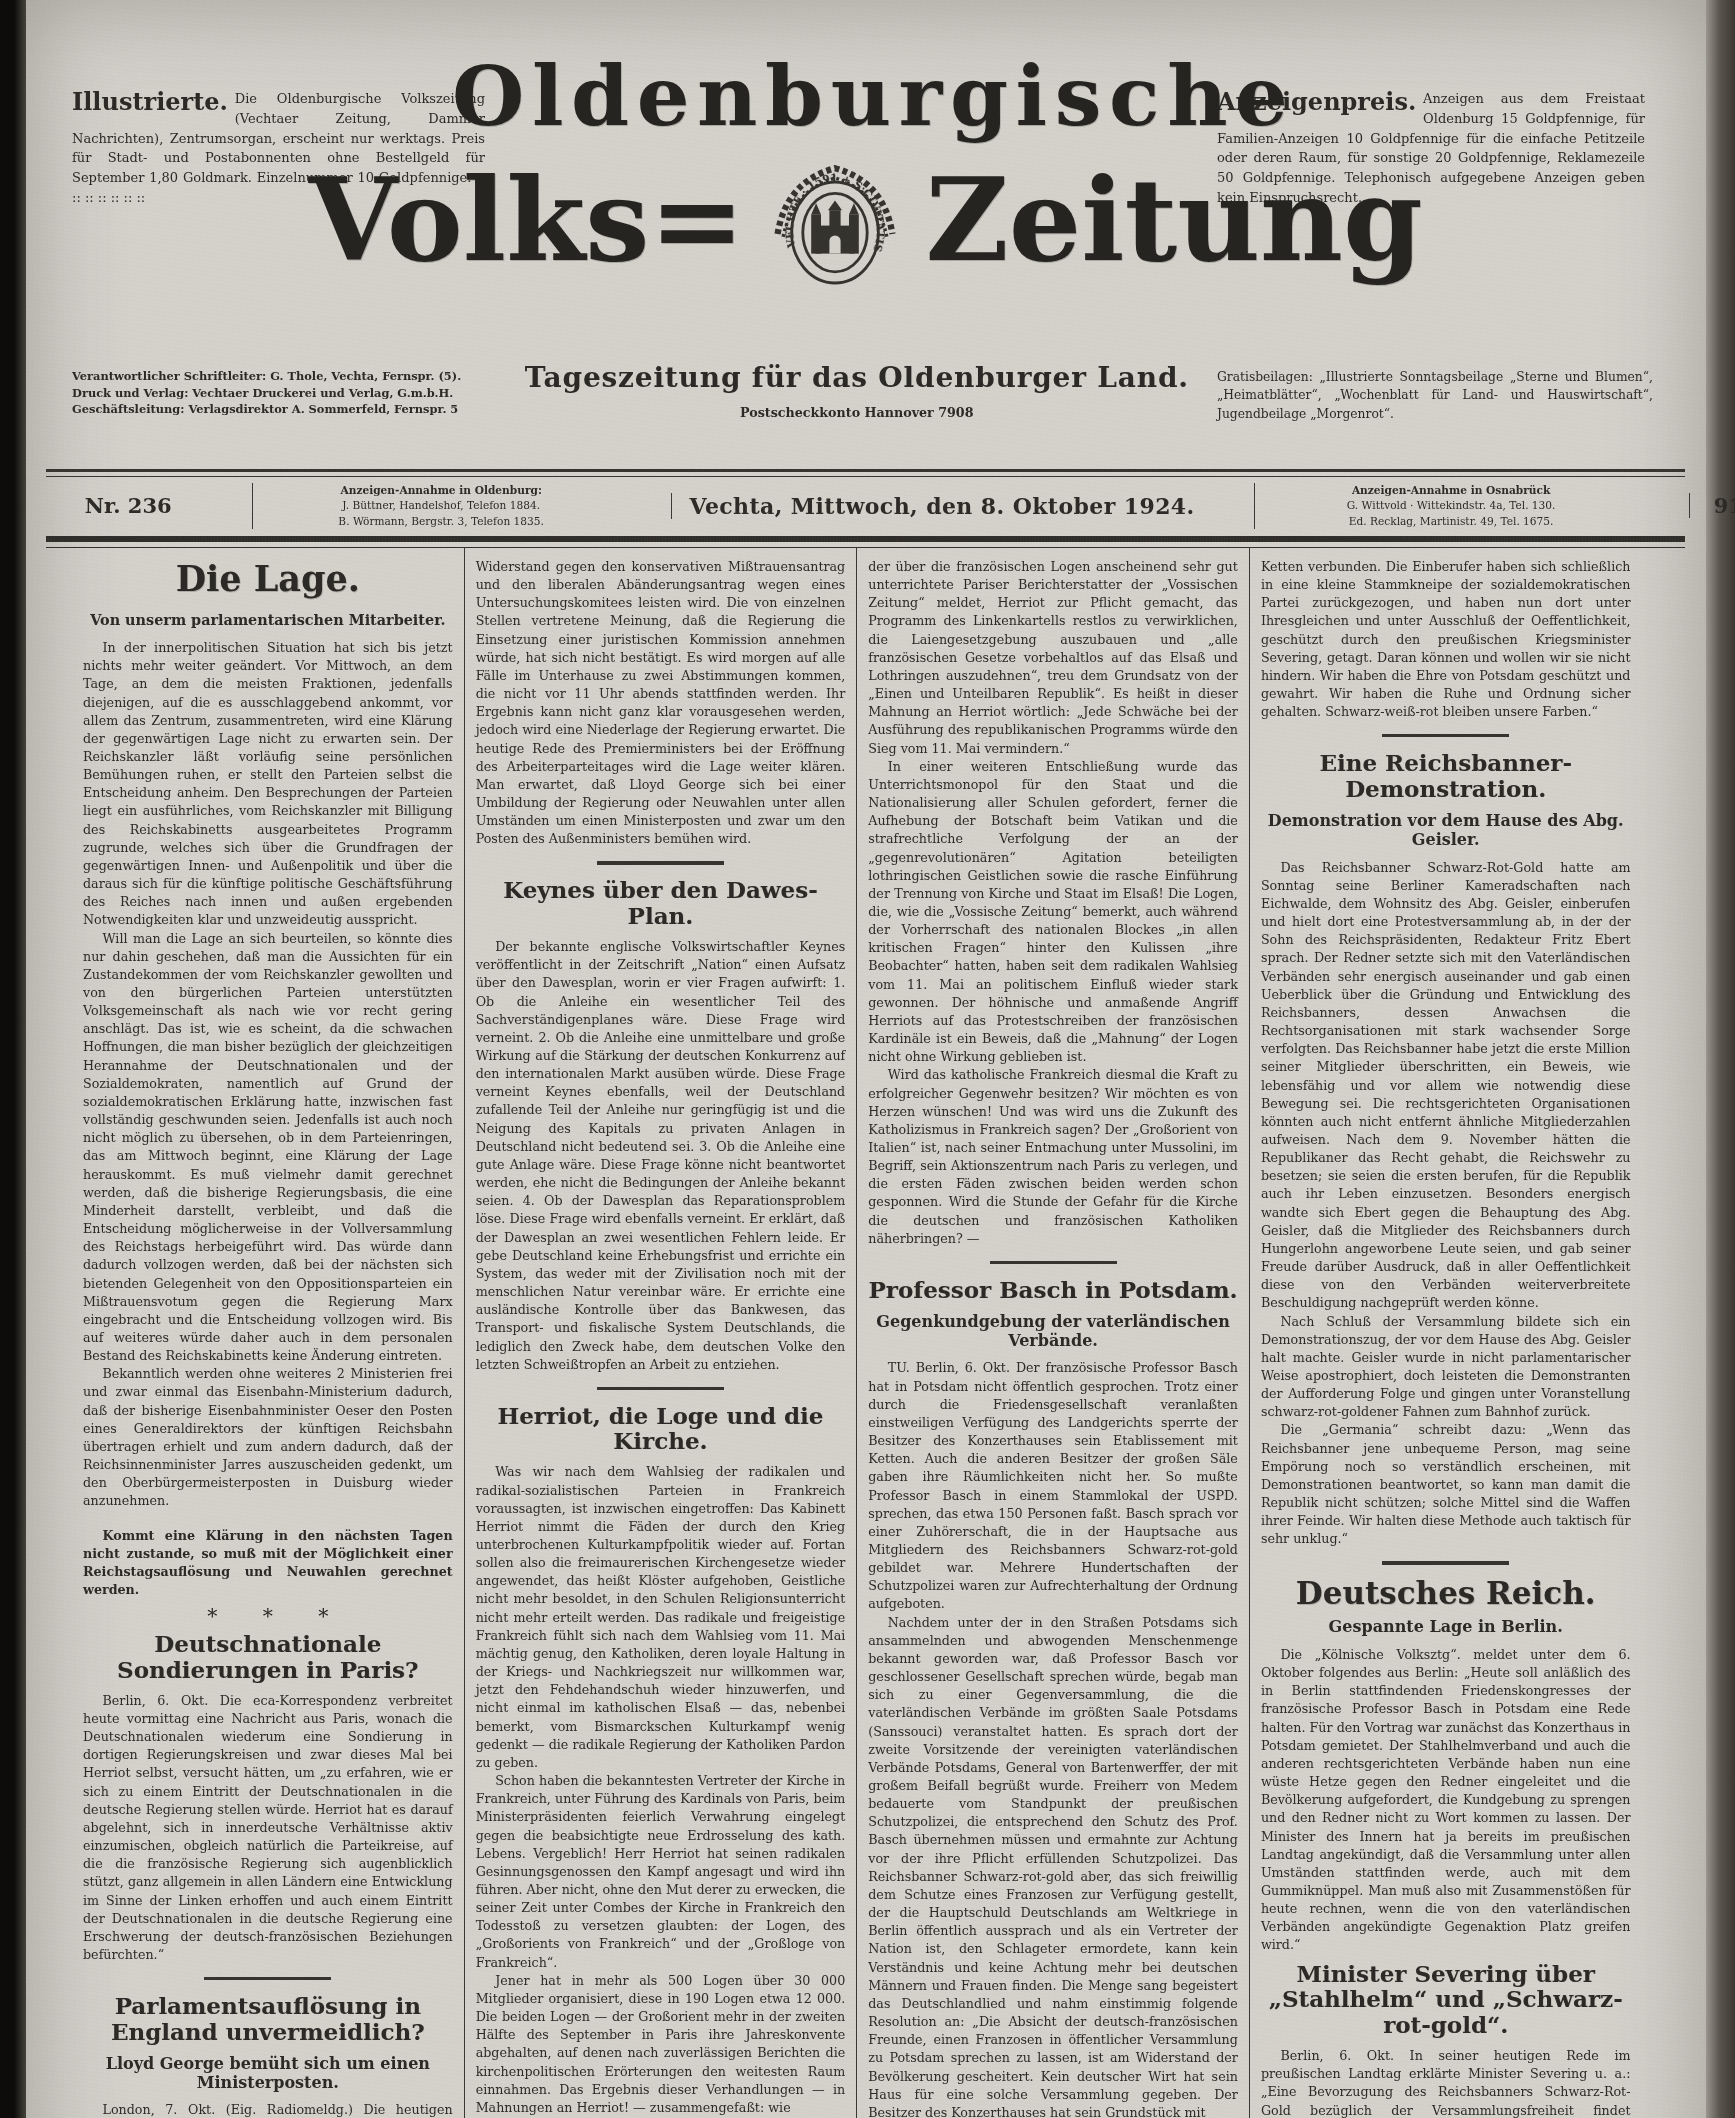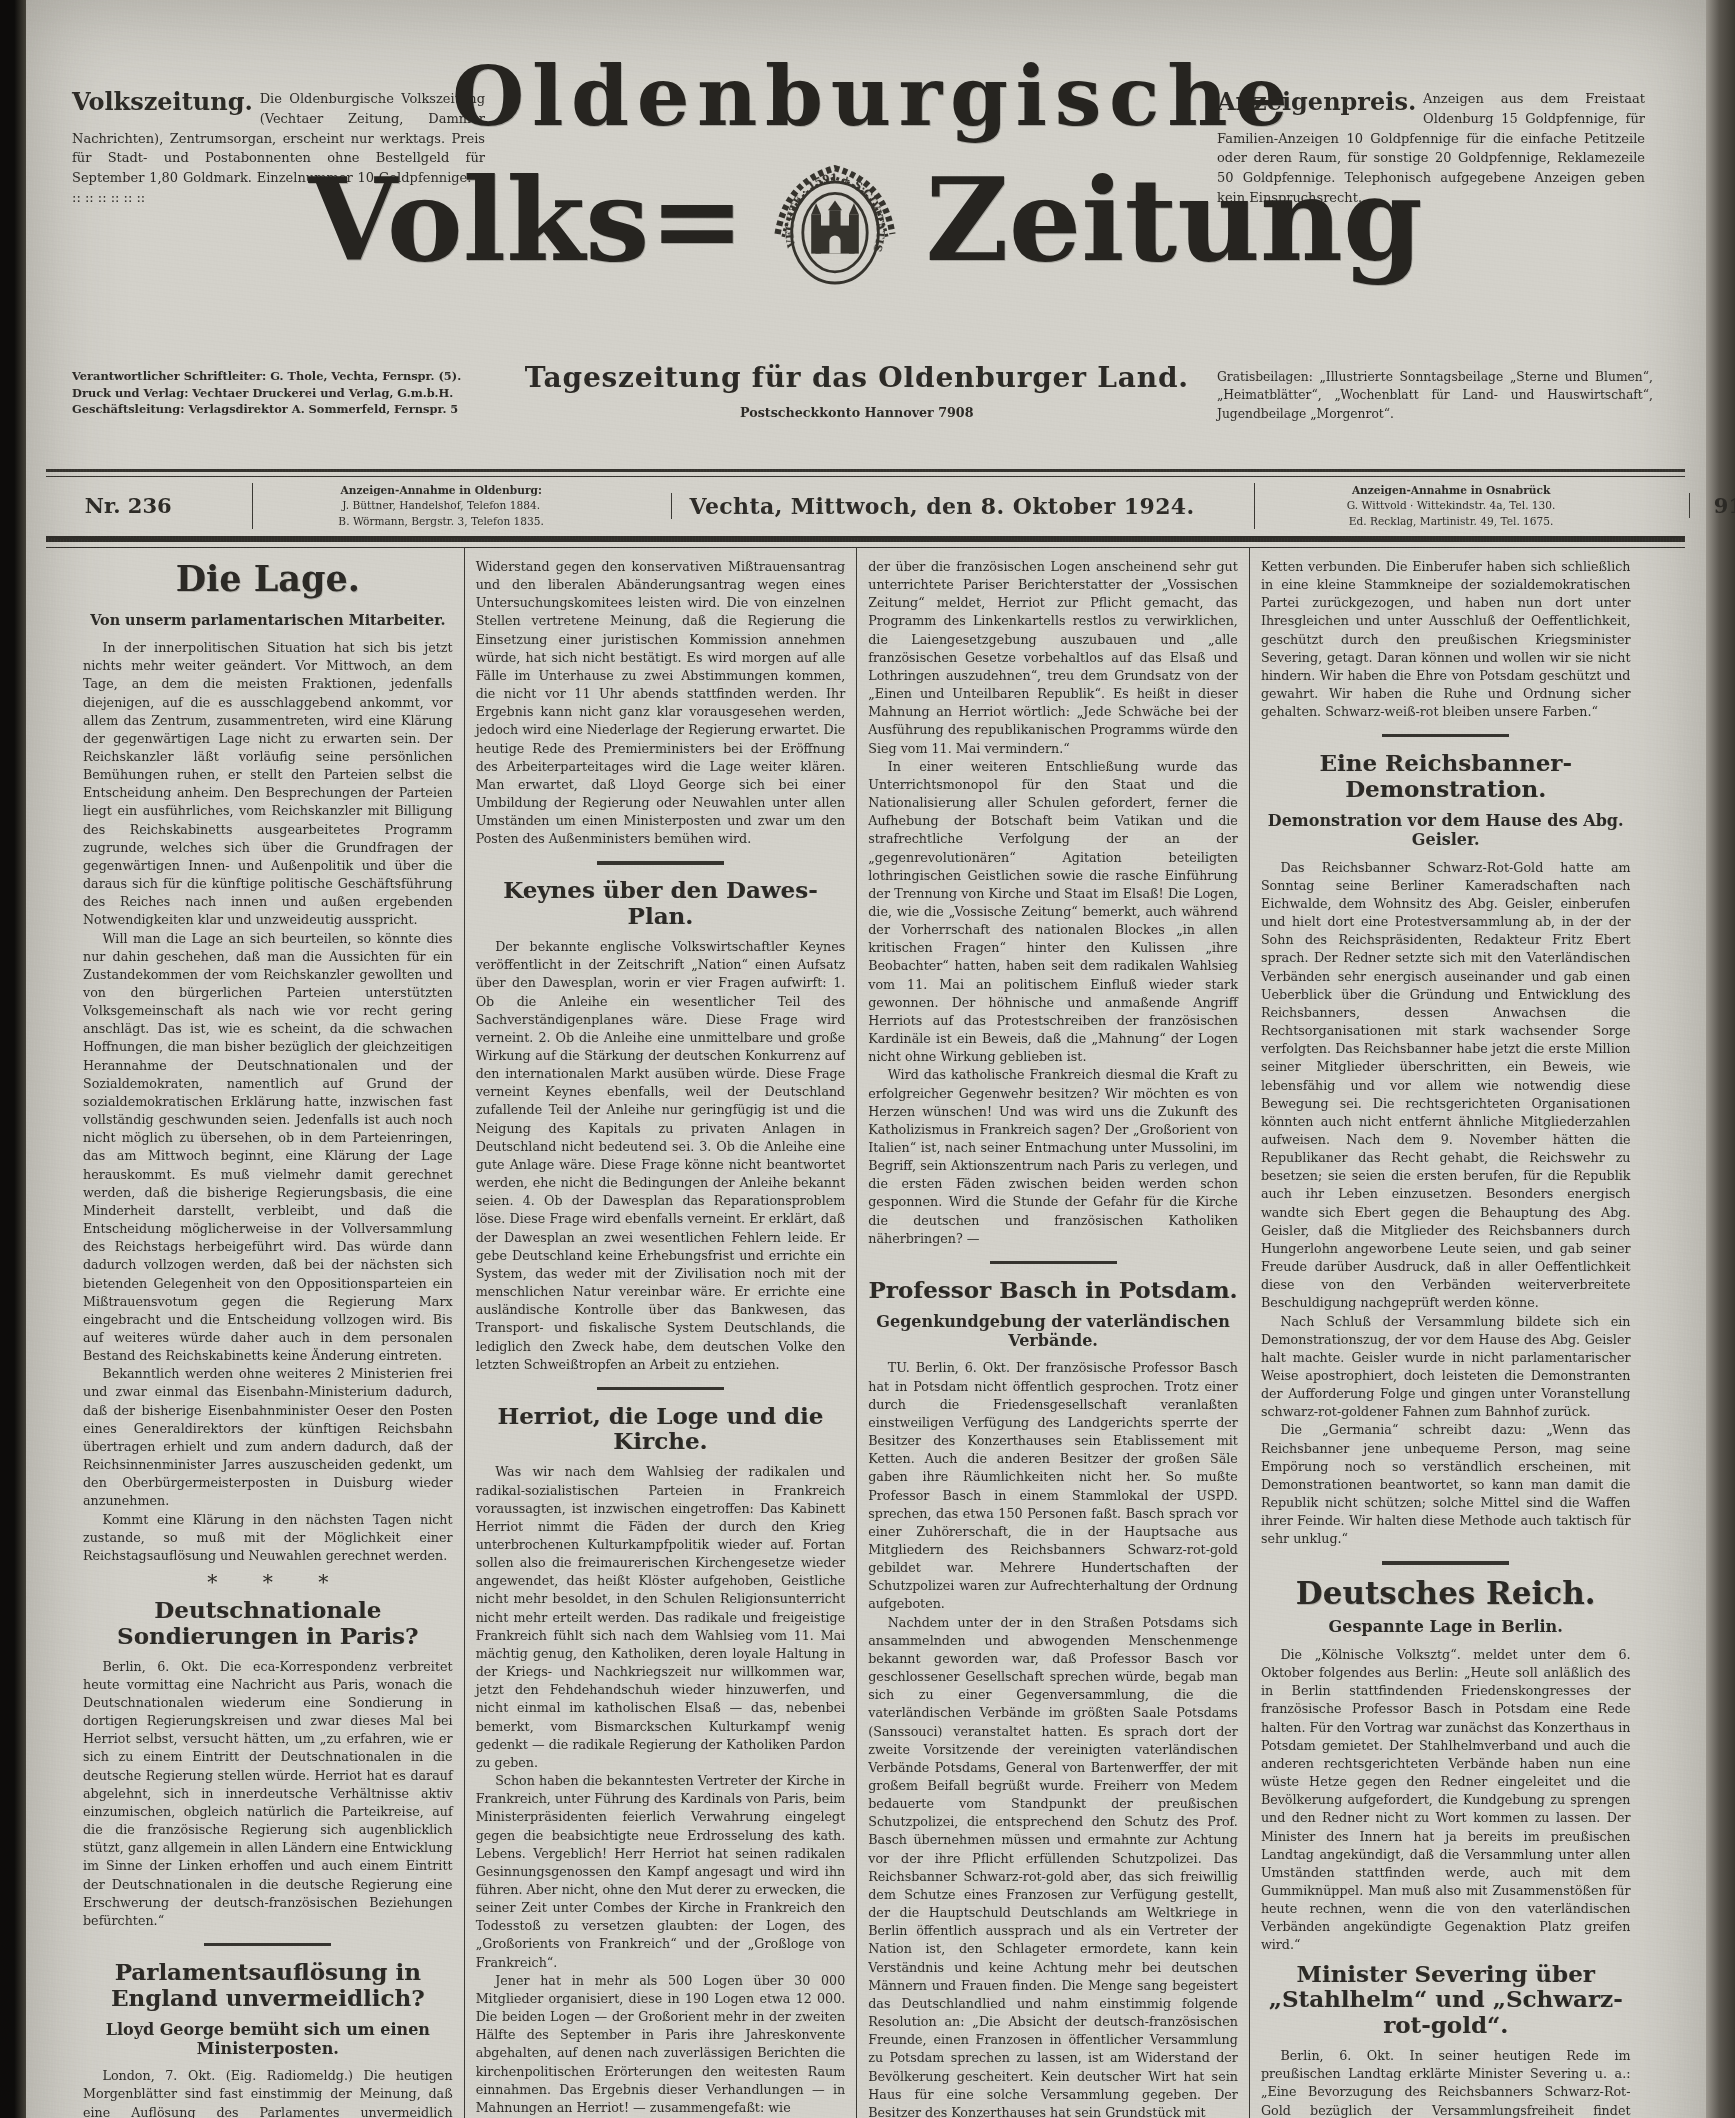--- a/index.html
+++ b/index.html
@@ -42,21 +42,21 @@
   .dl-office{font-size:10.6px;line-height:1.45;font-weight:700;}
   .dl-office .sm{font-weight:400;display:block;}
   .dl-date{font-size:22px;font-weight:700;letter-spacing:0.4px;}
   
   .columns{position:absolute;left:46px;right:64px;top:547px;height:1818px;display:flex;}
   .col{flex:1 1 0;height:100%;overflow:hidden;padding:11px 11px 0 11px;}
   .col+.col{border-left:1.3px solid #3a3833;}
   .blk{font-size:12.7px;line-height:1.43;text-align:justify;}
   .p{text-indent:19.5px;}
   .pc{text-indent:0;}
-  .pb{text-indent:19.5px;font-weight:400;}
+  .pb{text-indent:19.5px;font-weight:700;margin-top:16px;}
   .h1{font-size:35px;font-weight:700;text-align:center;line-height:1.05;margin:2.5px 0 12.7px;
       text-shadow:0.8px 0.8px 0 rgba(44,42,38,.22);}
   .h2{font-size:23px;font-weight:700;text-align:center;line-height:1.12;margin:6px 0 9.3px;
       text-shadow:0.4px 0.4px 0 rgba(44,42,38,.22);}
   .sec{font-size:31px;font-weight:700;text-align:center;line-height:1.05;margin:6.8px 0 7.6px;
       text-shadow:0.8px 0.8px 0 rgba(44,42,38,.22);}
   .sub{font-size:16px;font-weight:700;text-align:center;line-height:1.2;margin:0 0 9.3px;}
   .byline{font-size:14.4px;font-weight:700;text-align:center;margin:0 0 8.5px;}
   .sep{width:127px;height:3.4px;background:#35332e;margin:12.7px auto;}
   .stars{text-align:center;font-size:20.3px;letter-spacing:19.5px;line-height:.9;margin:7.6px 0 2.5px;text-indent:19.5px;}
@@ -64,21 +64,21 @@
 </head>
 <body>
 
 <div class="scan">
   <div class="edge-left"></div>
   <div class="edge-right"></div>
   <div class="paper">
 
     <div class="masthead">
       <div class="m-box m-left">
-        <span class="lede">Volkszeitung.</span>
+        <span class="lede">Illustrierte.</span>
         <span>Die Oldenburgische Volkszeitung (Vechtaer Zeitung, Dammer Nachrichten), Zentrumsorgan, erscheint nur werktags. Preis für Stadt- und Postabonnenten ohne Bestellgeld für September 1,80 Goldmark. Einzelnummer 10 Goldpfennige. :: :: :: :: :: :: ::</span>
       </div>
       <div class="m-box m-right">
         <span class="lede">Anzeigenpreis.</span>
         <span>Anzeigen aus dem Freistaat Oldenburg 15 Goldpfennige, für Familien-Anzeigen 10 Goldpfennige für die einfache Petitzeile oder deren Raum, für sonstige 20 Goldpfennige, Reklamezeile 50 Goldpfennige. Telephonisch aufgegebene Anzeigen geben kein Einspruchsrecht.</span>
       </div>
       <div class="m-title">
         <div class="t1">Oldenburgische</div>
         <div class="t2">
           <span>Volks=</span>

